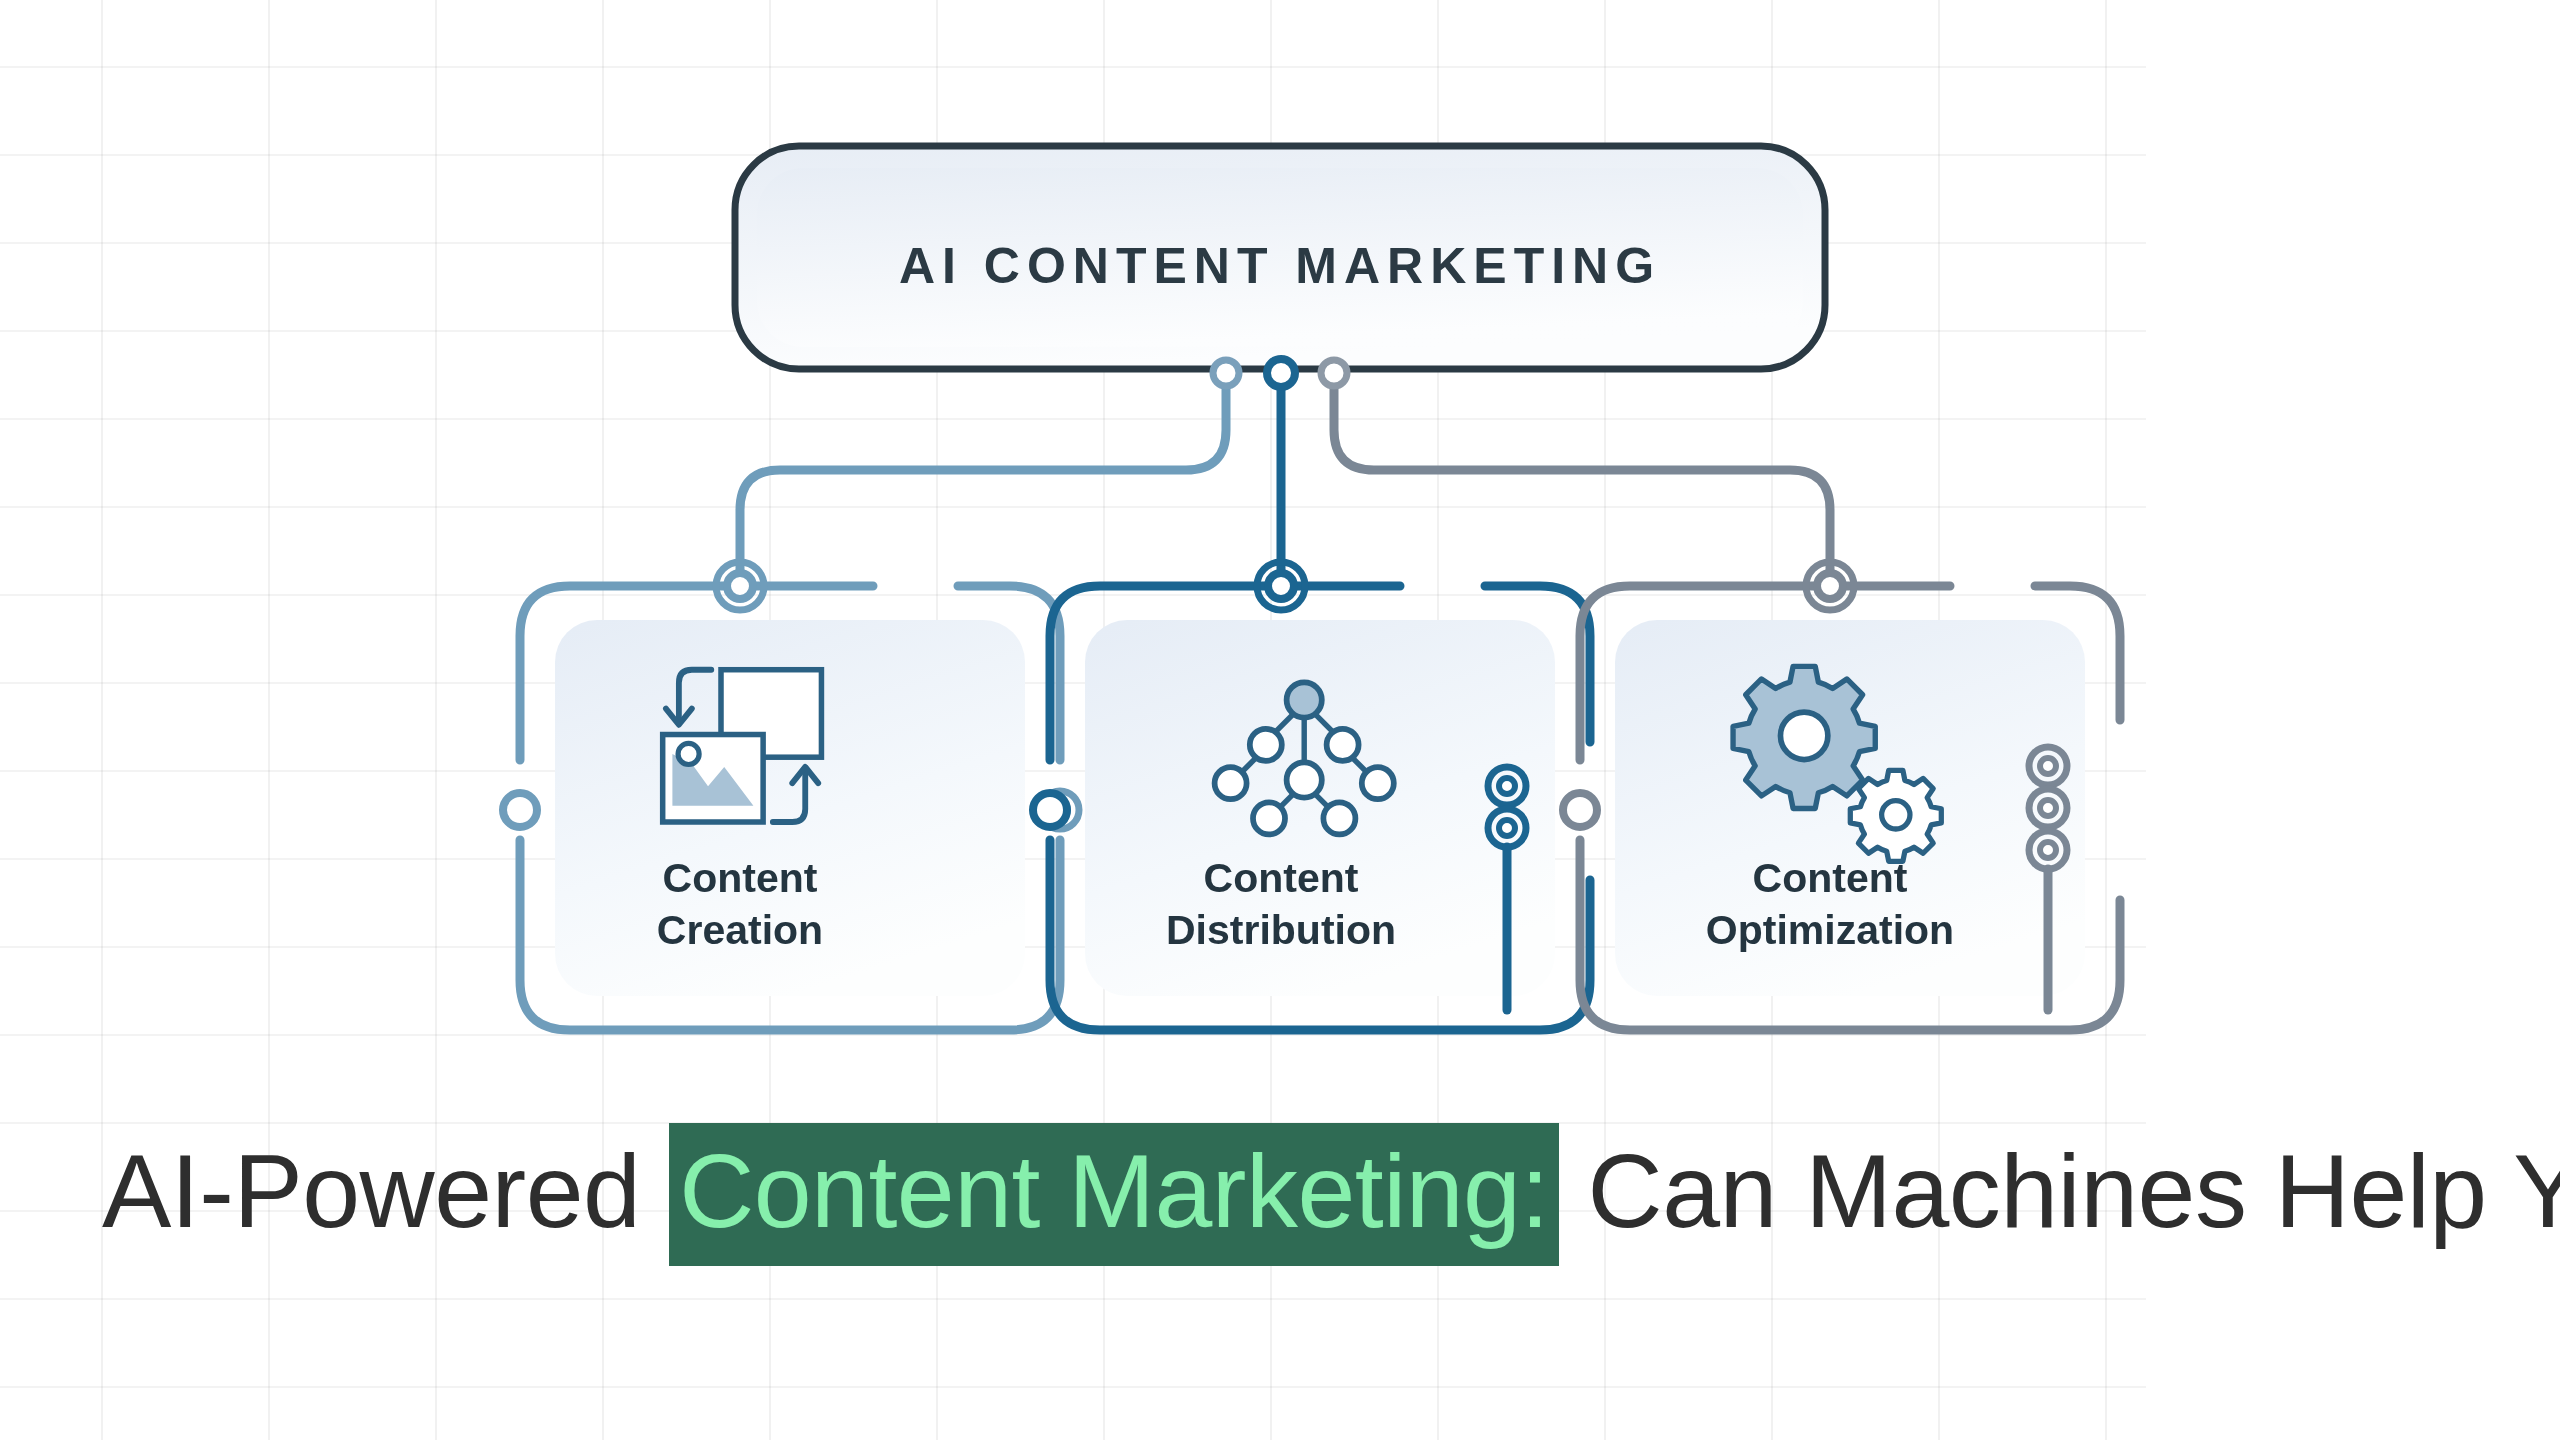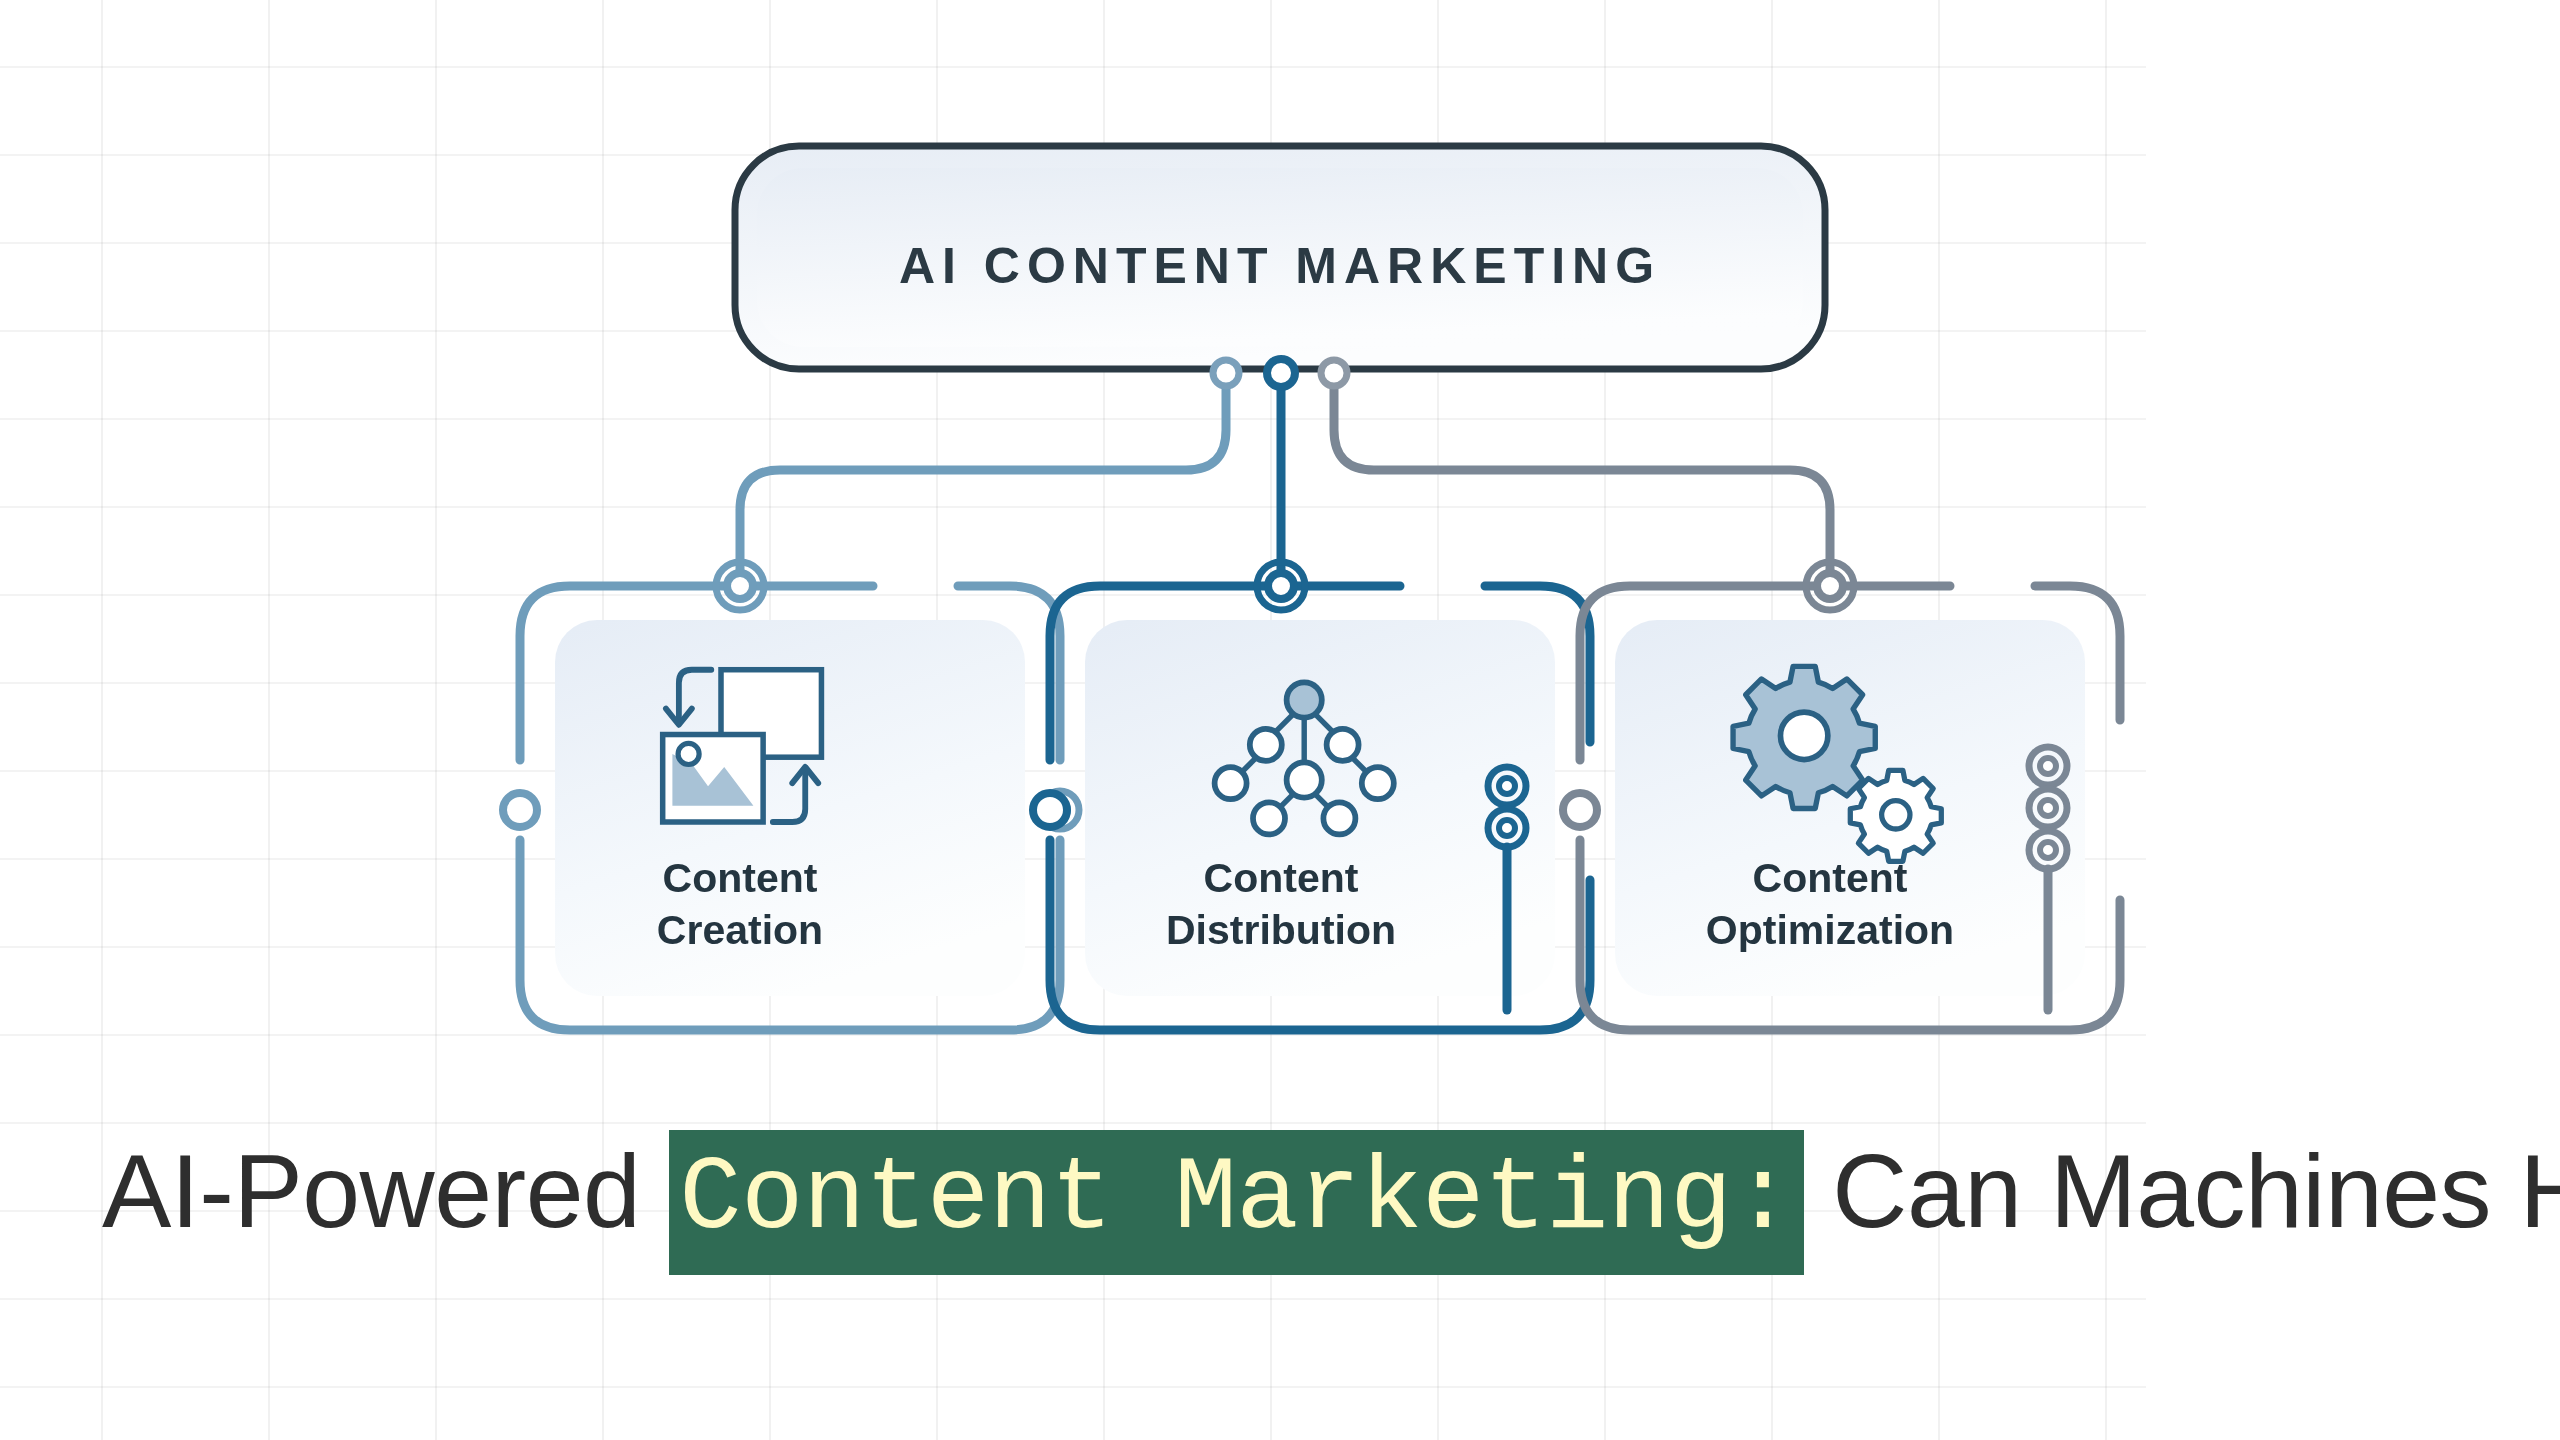--- a/index.html
+++ b/index.html
@@ -182,15 +182,15 @@
       <circle cx="2048" cy="766" r="8" fill="#ffffff" stroke="#7b8795" stroke-width="6"></circle>
       <circle cx="2048" cy="766" r="19" fill="none" stroke="#7b8795" stroke-width="7"></circle>
       <circle cx="2048" cy="808" r="8" fill="#ffffff" stroke="#7b8795" stroke-width="6"></circle>
       <circle cx="2048" cy="808" r="19" fill="none" stroke="#7b8795" stroke-width="7"></circle>
       <circle cx="2048" cy="850" r="8" fill="#ffffff" stroke="#7b8795" stroke-width="6"></circle>
       <circle cx="2048" cy="850" r="19" fill="none" stroke="#7b8795" stroke-width="7"></circle>
       <path d="M2048,869 L2048,1010" fill="none" stroke="#7b8795" stroke-width="9" stroke-linecap="round"></path>
     </g>
   </svg>
 
-  <div class="hl-text" id="headline" style="color: rgb(46, 46, 46);"><span class="seg">AI-Powered </span><span class="hl-mark seg" style="background: rgb(47, 107, 84); color: #fef9c3; font-family: Liberation Mono, monospace;">Content Marketing:</span><span class="seg"> Can Machines Help You Go Viral?</span></div>
+  <div class="hl-text" id="headline" style="color: rgb(46, 46, 46);"><span class="seg">AI-Powered </span><span class="hl-mark seg" style="background: rgb(47, 107, 84); color: #86efac;">Content Marketing:</span><span class="seg"> Can Machines Help You Go Viral?</span></div>
 
 </div>
 
 </body></html>

